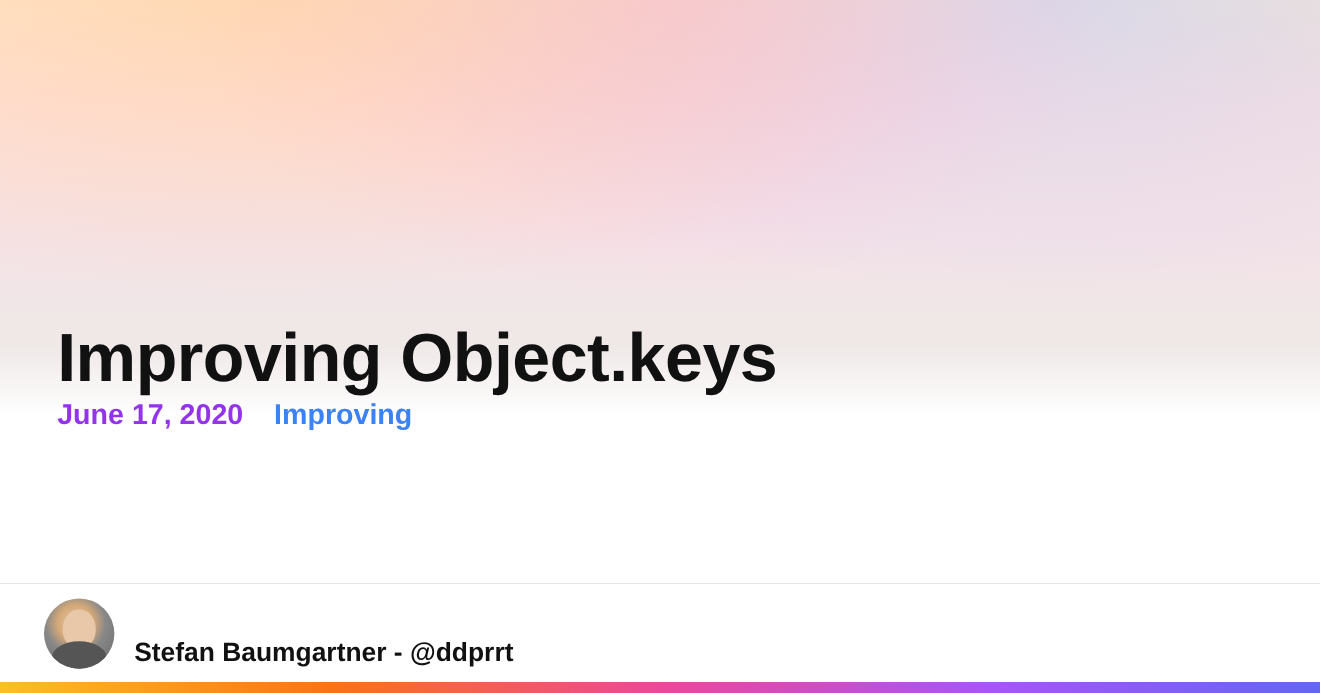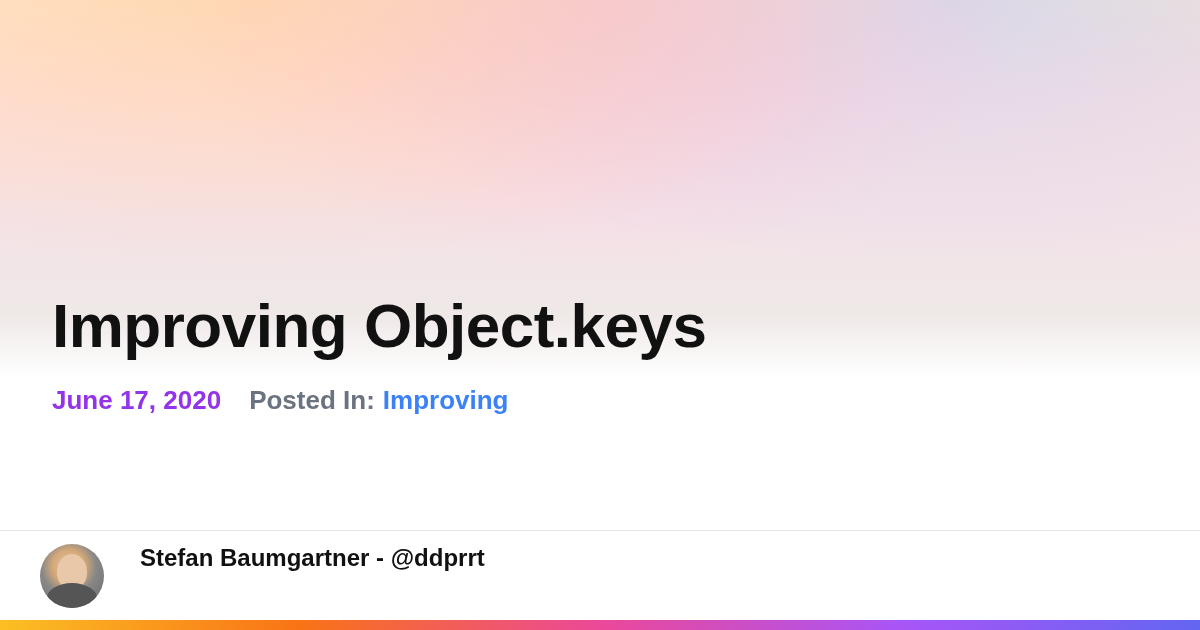--- a/index.html
+++ b/index.html
@@ -36,21 +36,20 @@
       left: 52px;
       top: 290px;
     }
     .title {
       font-size: 62px;
       font-weight: 700;
       color: #111;
       letter-spacing: -0.5px;
     }
     .meta {
-      margin-top: 24px;
       font-size: 26px;
       font-weight: 600;
       display: flex;
       gap: 28px;
       align-items: baseline;
     }
     .date {
       color: #9333ea;
     }
     .posted-in-wrapper {
@@ -71,22 +70,22 @@
       height: 90px;
       border-top: 1px solid #e5e5e5;
       background: #fff;
       display: flex;
       align-items: center;
       justify-content: space-between;
       padding: 0 30px 0 40px;
     }
     .author {
       display: flex;
-      align-items: flex-start;
-      gap: 36px;
+      align-items: flex-end;
+      gap: 18px;
     }
     .avatar {
       width: 64px;
       height: 64px;
       border-radius: 50%;
       background: radial-gradient(circle at 45% 35%, #e8c8a8 0%, #d4a878 30%, #888 50%, #666 100%);
       position: relative;
       overflow: hidden;
     }
     .avatar::after {
@@ -133,21 +132,20 @@
 </head>
 <body>
 
 <div class="bg-overlay"></div>
 
 <div class="content">
   <h1 class="title">Improving Object.keys</h1>
   <div class="meta">
     <span class="date">June 17, 2020</span>
     <span class="posted-in-wrapper">
-      <span class="posted-in-label">Posted In:</span>
       <a class="category">Improving</a>
     </span>
   </div>
 </div>
 
 <div class="footer">
   <div class="author">
     <div class="avatar"></div>
     <span class="author-name">Stefan Baumgartner - @ddprrt</span>
   </div>

